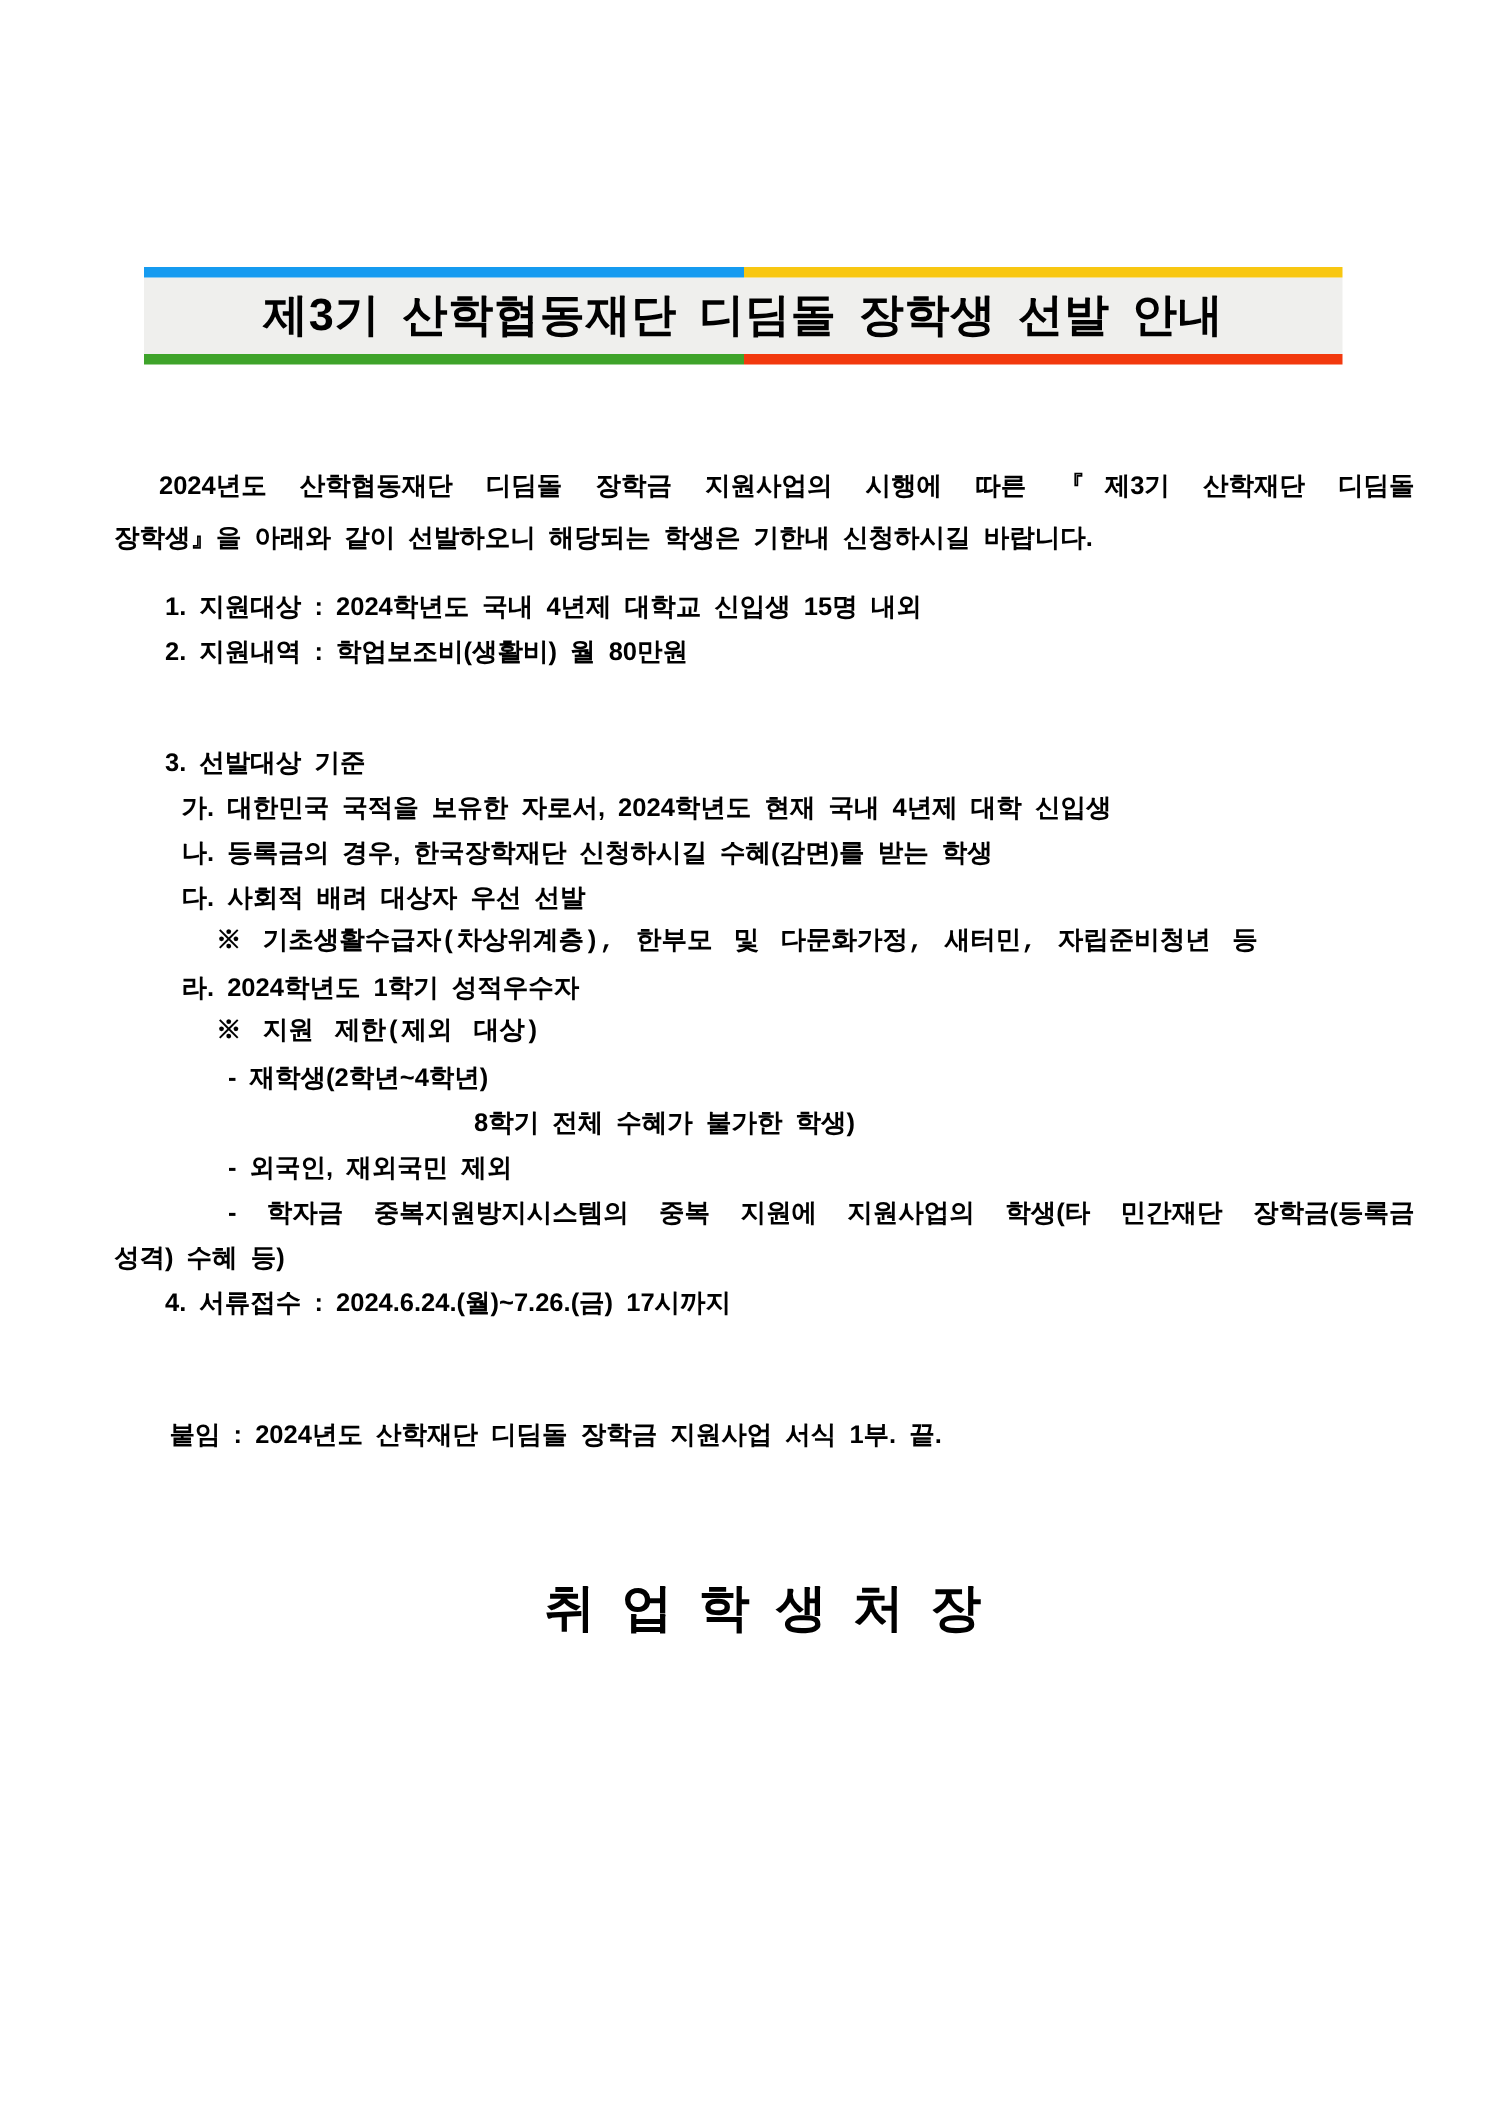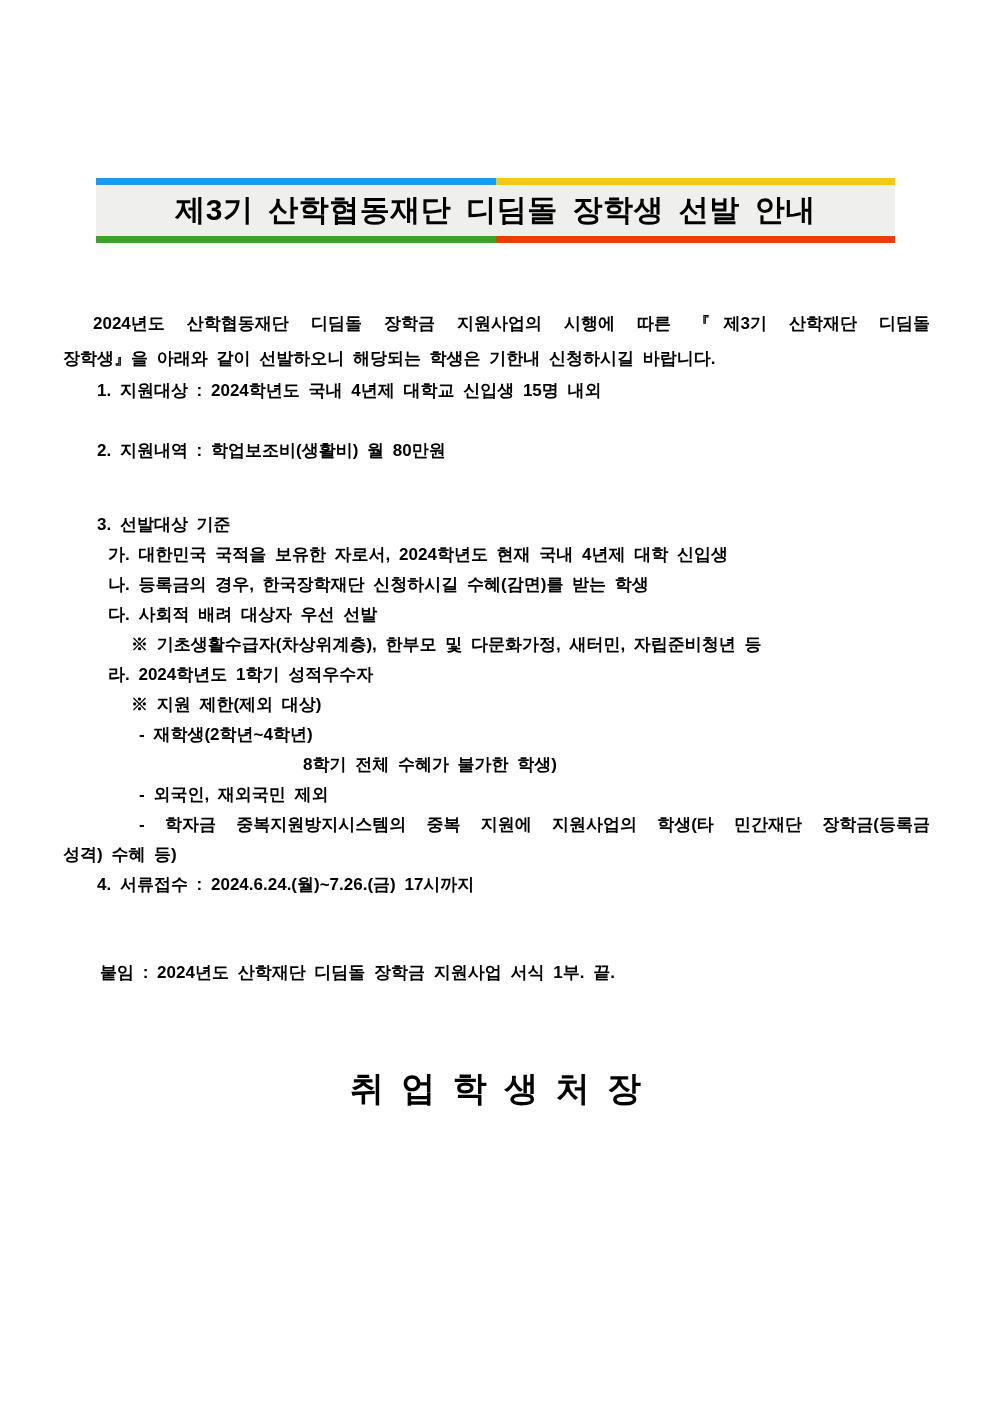--- a/index.html
+++ b/index.html
@@ -43,48 +43,48 @@
     font-size: 30px;
     letter-spacing: 0.5px;
     word-spacing: 6px;
     white-space: nowrap;
   }
 
   
   .content {
     position: absolute;
     top: 306px;
-    left: 63px;
+    left: 76px;
     width: 867px;
     font-size: 17px;
     line-height: 30px;
     word-spacing: 4px;
   }
   .intro-line {
     line-height: 35px;
   }
   .intro-line.first {
     text-indent: 30px;
     text-align: justify;
     text-align-last: justify;
   }
   .line { line-height: 30px; }
   .num   { padding-left: 34px; }
   .sub   { padding-left: 45px; }
-  .note  { padding-left: 68px; }
+  .note  { padding-left: 68px; font-family: Liberation Mono, monospace; }
   .dash  { padding-left: 76px; }
   .deep  { padding-left: 240px; }
   .flush { padding-left: 0; }
   .justify {
     text-align: justify;
     text-align-last: justify;
   }
-  .gap14 { }
+  .gap14 { margin-top: 14px; }
   .gap28 { margin-top: 44px; }
-  .gap30 { margin-top: 30px; }
+  .gap30 { }
 
   .attachment {
     margin-top: 58px;
     padding-left: 37px;
     line-height: 30px;
   }
 
   .signature {
     margin-top: 76px;
     text-align: center;

